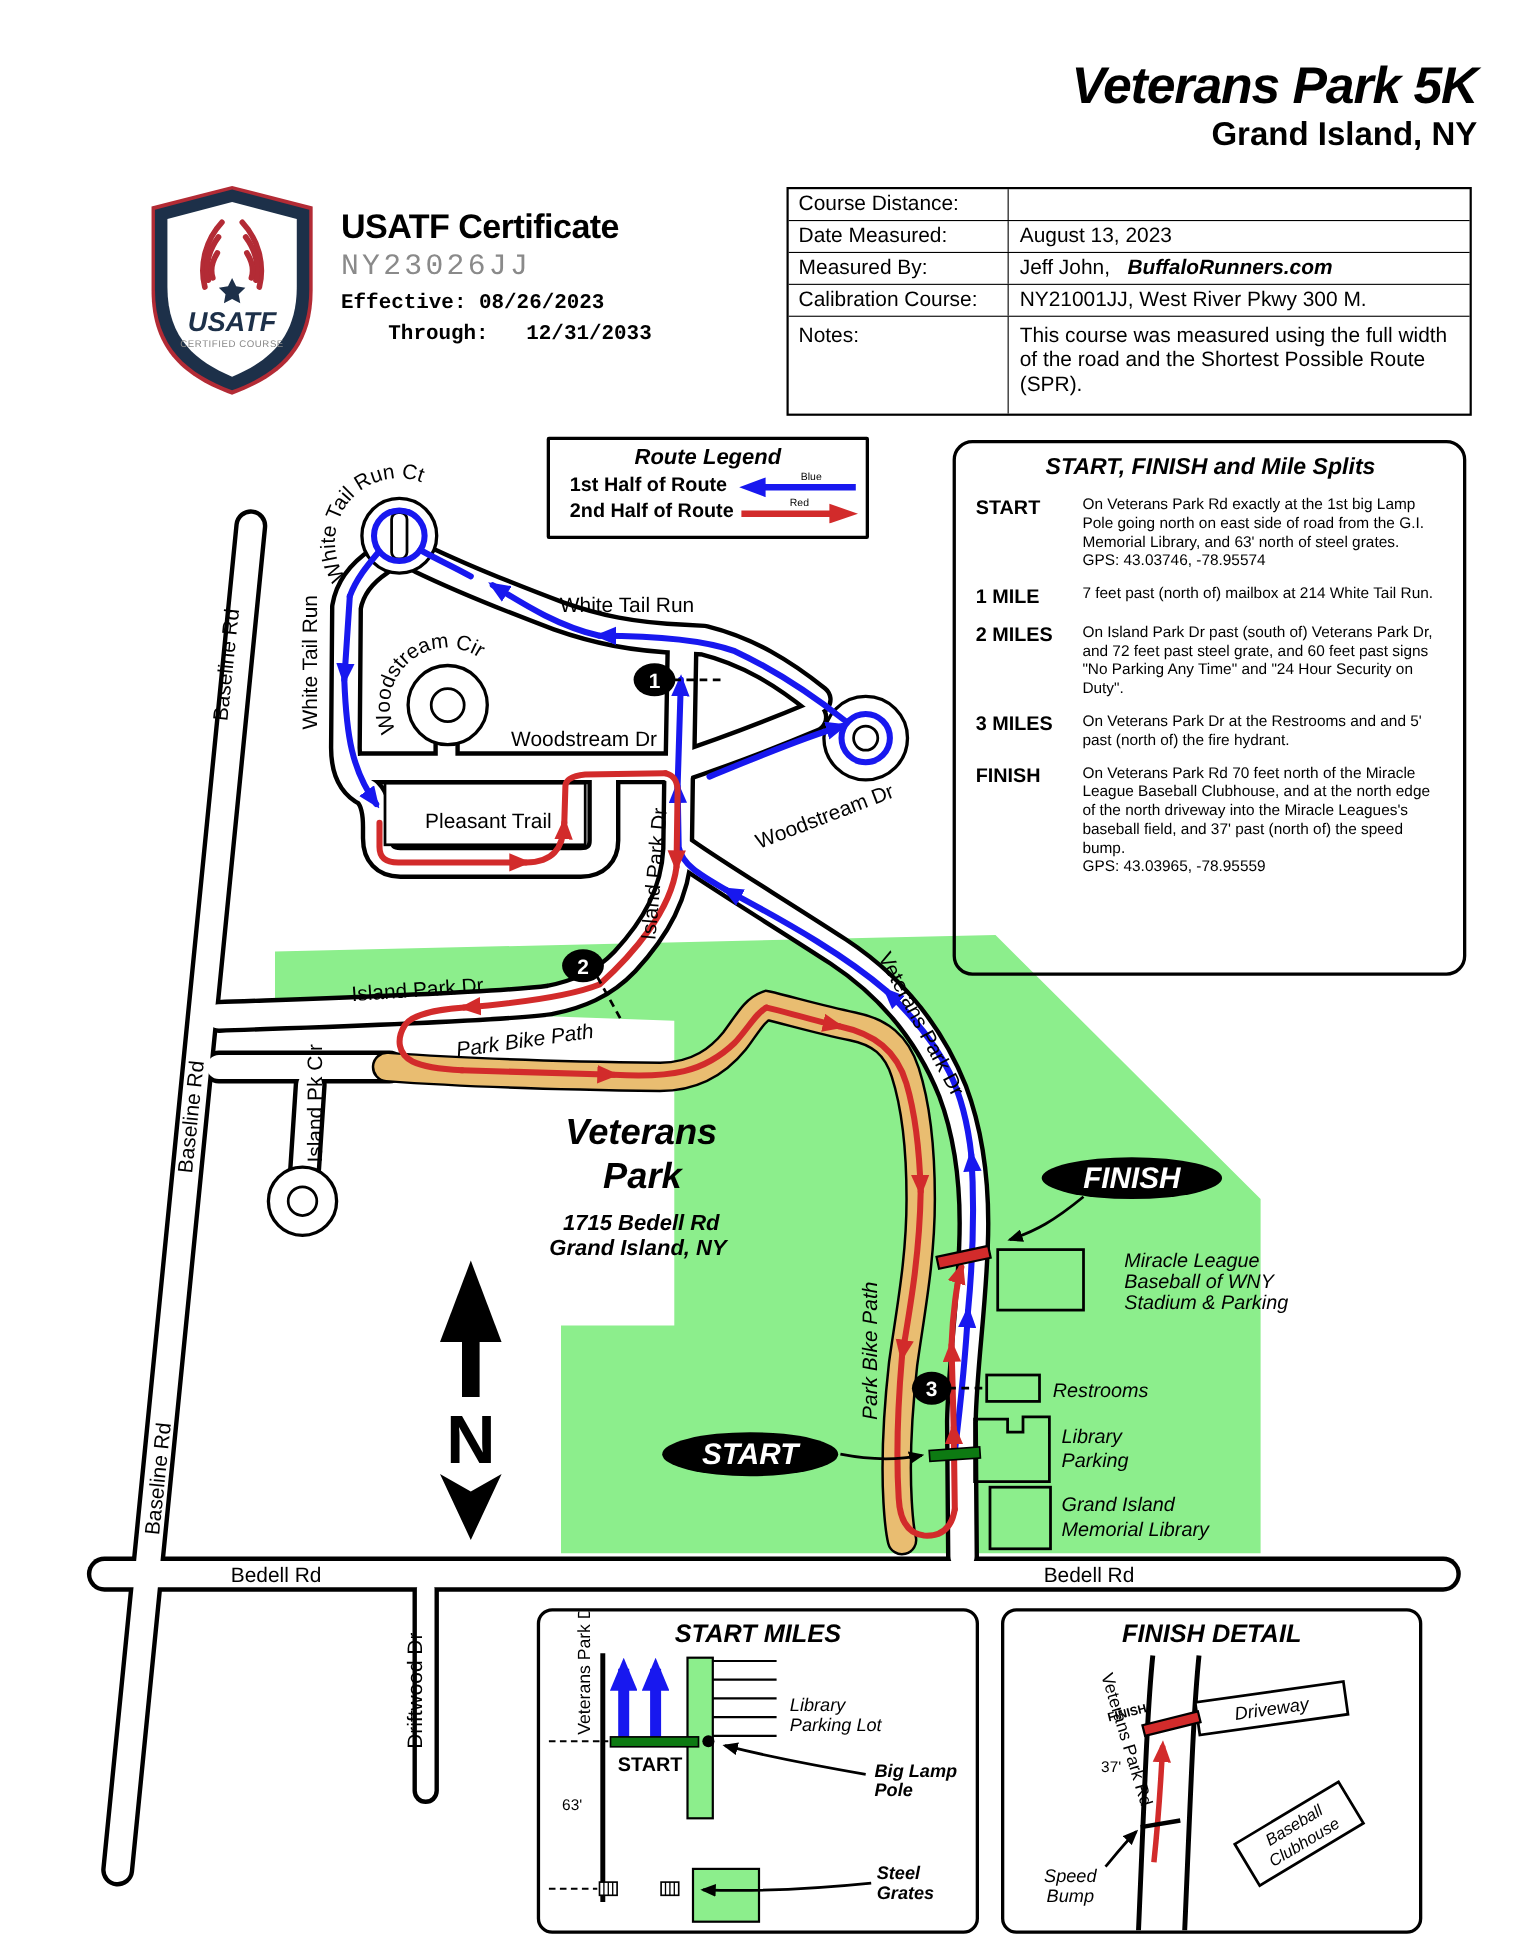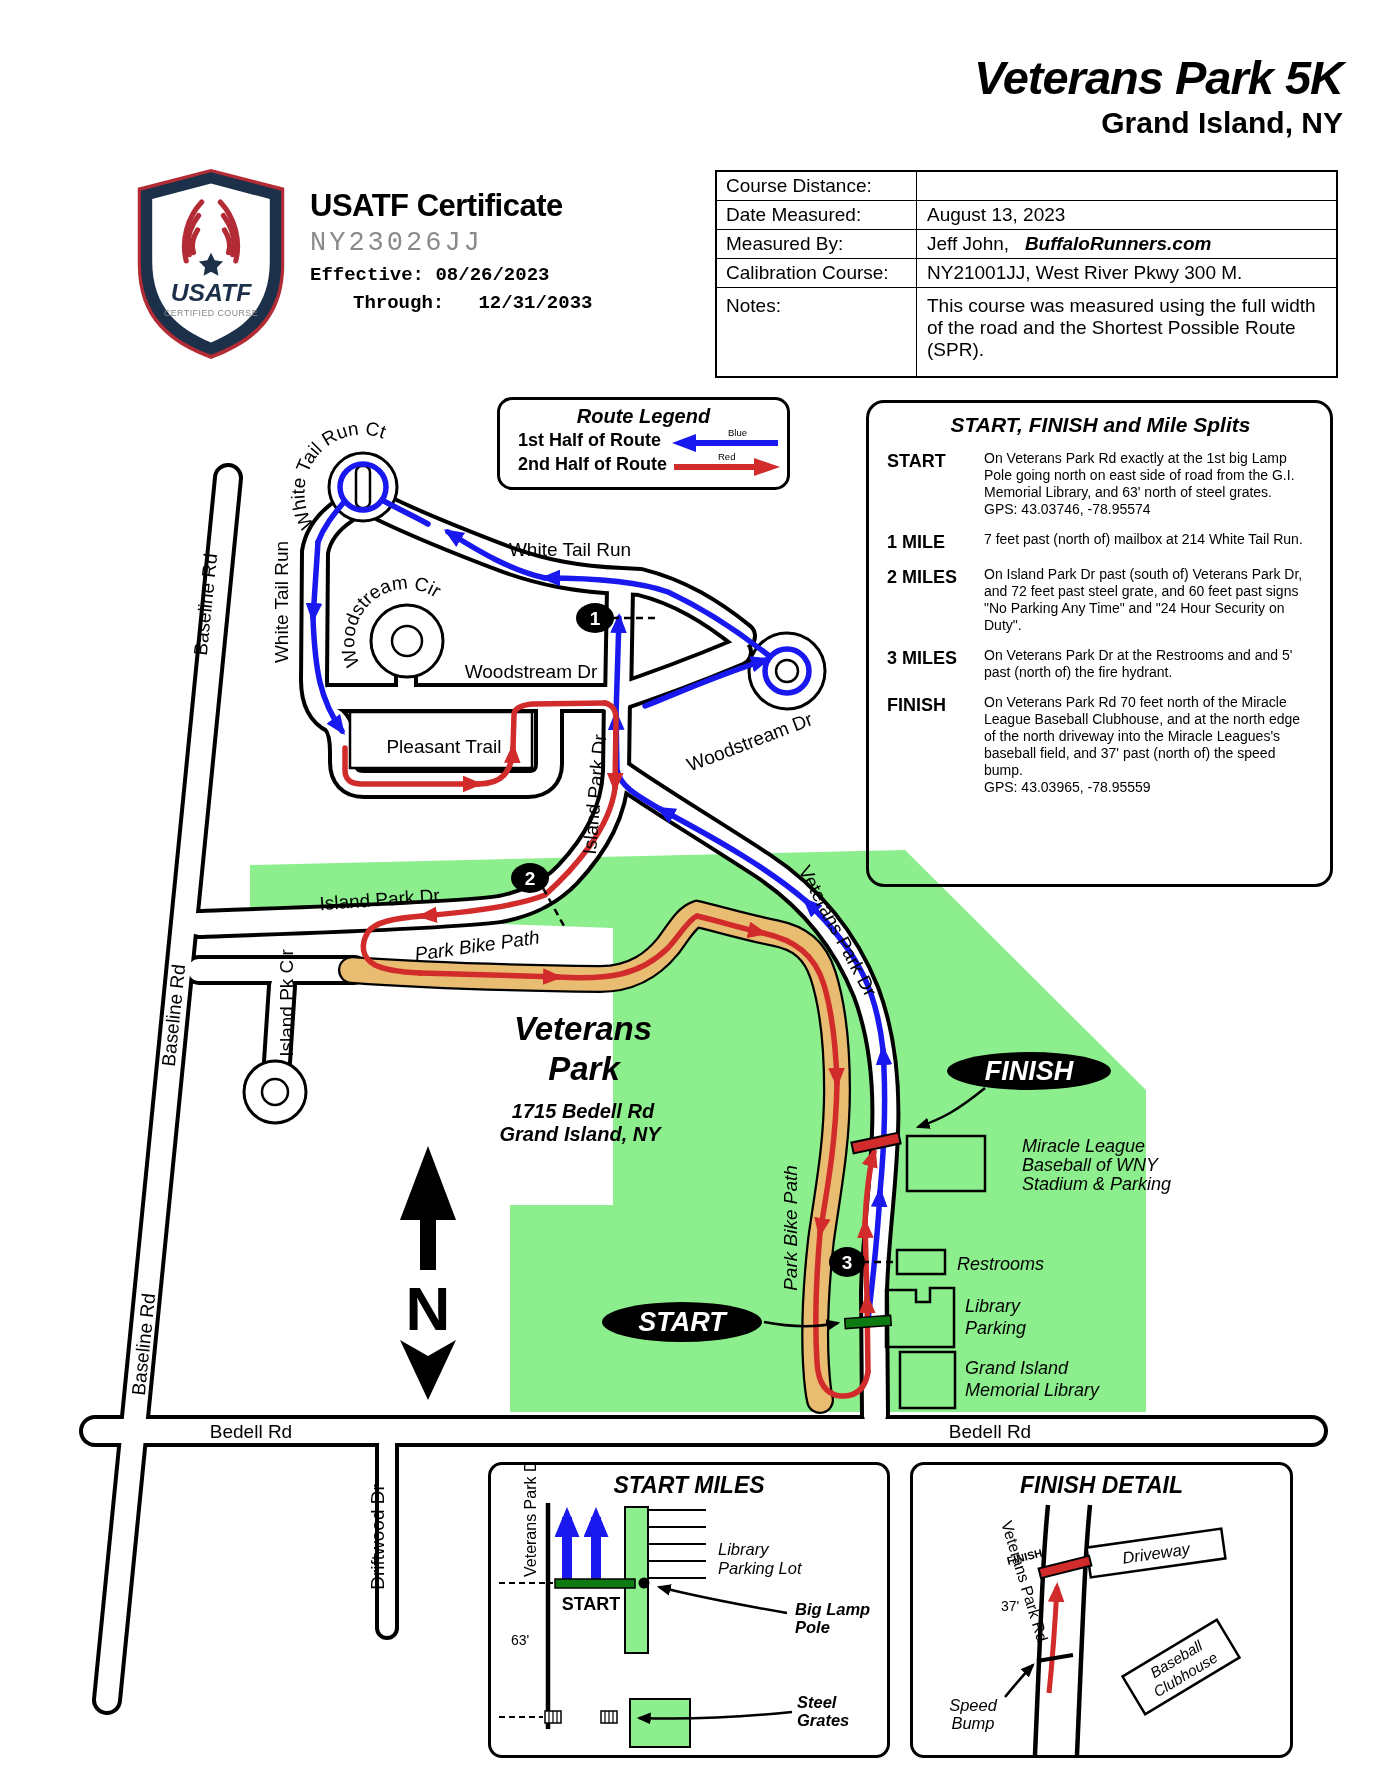--- a/index.html
+++ b/index.html
@@ -18,21 +18,21 @@
   
   .itable{left:715px;top:170px;width:619px;border:2px solid #000;}
   .irow{display:flex;border-bottom:1.5px solid #000;}
   .irow:last-child{border-bottom:none;}
   .ilabel{width:200px;border-right:1.5px solid #000;padding:3px 6px 3px 9px;font-size:19px;box-sizing:border-box;}
   .ivalue{flex:1;padding:3px 6px 3px 10px;font-size:19px;box-sizing:border-box;}
   .irow.notes .ilabel,.irow.notes .ivalue{padding-top:7px;padding-bottom:8px;}
   .irow.notes{min-height:88px;}
   .bir{font-weight:bold;font-style:italic;}
   
-  .legend{left:497px;top:397px;width:293px;height:93px;border:3px solid #000;border-radius:15px;box-sizing:border-box;padding-top:5px;}
+  .legend{left:497px;top:397px;width:293px;height:93px;border:3px solid #000;border-radius:2px;box-sizing:border-box;padding-top:5px;}
   .legend-title{text-align:center;font-size:20px;font-weight:bold;font-style:italic;}
   .legend-row{display:flex;align-items:center;margin-left:18px;height:24px;}
   .legend-row .ll{width:152px;font-size:18px;font-weight:bold;white-space:nowrap;}
   
   .splits{left:866px;top:400px;width:467px;height:487px;border:3.5px solid #000;border-radius:18px;box-sizing:border-box;padding:10px 16px 8px 18px;}
   .splits-title{text-align:center;font-size:21px;font-weight:bold;font-style:italic;margin-bottom:13px;}
   .split{display:flex;margin-bottom:13px;}
   .split .sl{width:97px;font-size:18px;font-weight:bold;flex:none;padding-top:1px;}
   .split .st{font-size:14px;line-height:17px;}
   .gps{margin-top:0px;}

